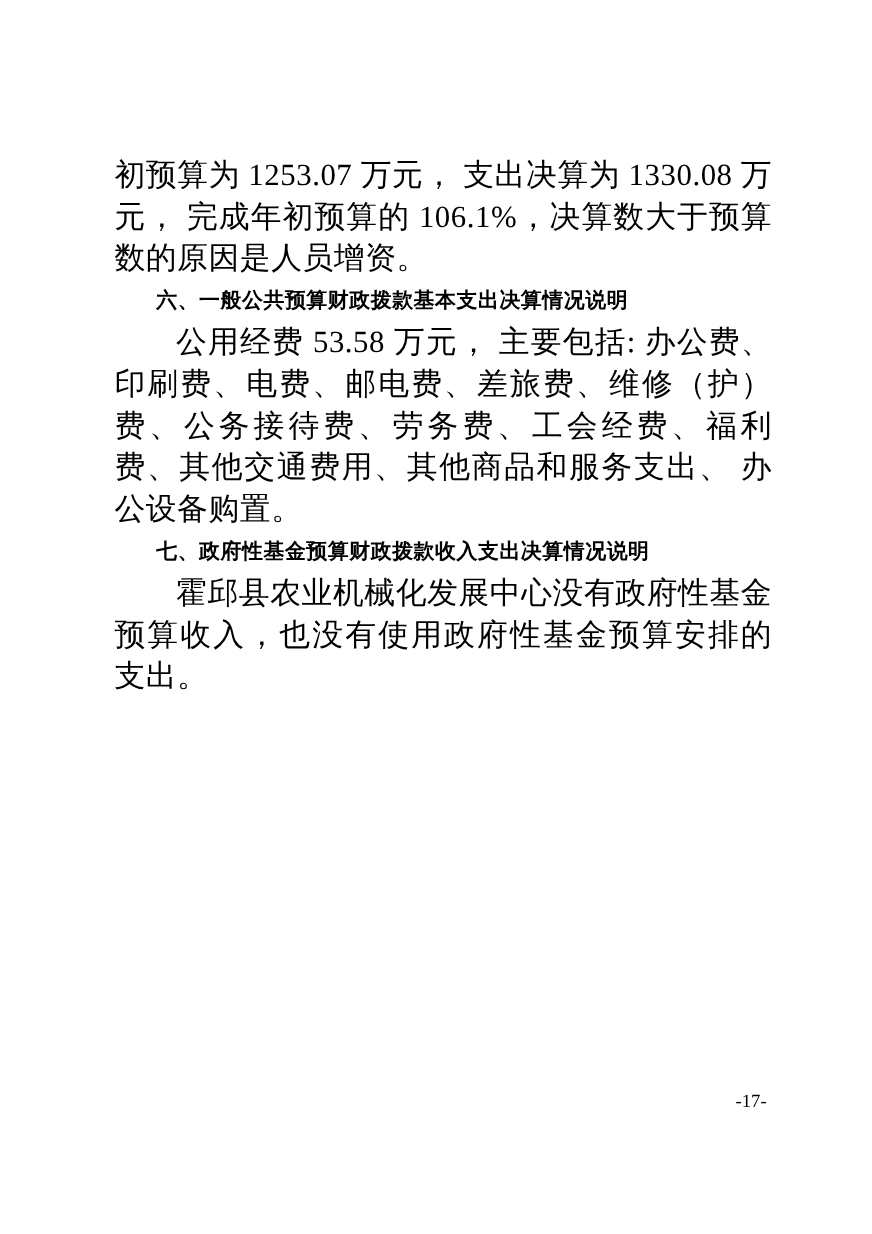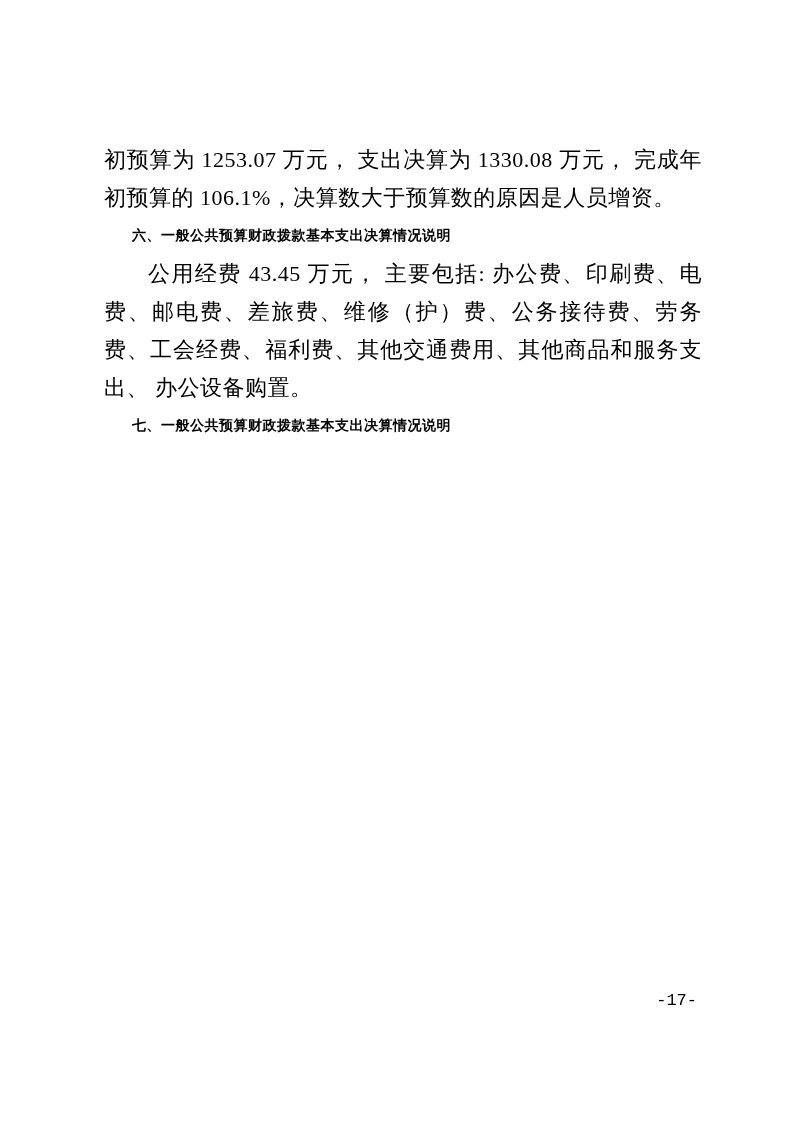--- a/index.html
+++ b/index.html
@@ -17,66 +17,67 @@
     color: #000000;
   }
   .content {
     position: absolute;
     left: 104px;
     top: 141px;
     width: 598px;
   }
   .para {
     margin: 0;
-    font-size: 22px;
+    font-size: 28px;
     line-height: 38px;
     text-align: justify;
     text-justify: inter-ideograph;
     letter-spacing: 0.5px;
     word-break: break-all;
   }
   .indent {
     text-indent: 2em;
   }
   .bold-lead {
     font-weight: bold;
   }
   .hei-heading {
     margin: 0;
-    font-family: Liberation Serif, serif;
+    font-family: Liberation Sans, sans-serif;
     font-weight: bold;
-    font-size: 14px;
+    font-size: 19px;
     line-height: 38px;
     text-indent: 2em;
     letter-spacing: 0.5px;
   }
   .page-number {
     position: absolute;
     top: 991px;
     right: 96px;
     font-size: 17px;
     line-height: 20px;
-    font-family: Liberation Mono, monospace;
+    font-family: Liberation Serif, serif;
     color: #000000;
   }
 </style>
 </head>
 <body>
 
 <div class="page">
   <div class="content">
 
     <p class="para">初预算为 1253.07 万元， 支出决算为 1330.08 万元， 完成年初预算的 106.1%，决算数大于预算数的原因是人员增资。</p>
 
 
 
     <p class="hei-heading">六、一般公共预算财政拨款基本支出决算情况说明</p>
 
 
-    <p class="para indent">公用经费 43.45 万元， 主要包括: 办公费、印刷费、电费、邮电费、差旅费、维修（护）费、公务接待费、劳务费、工会经费、福利费、其他交通费用、其他商品和服务支出、 办公设备购置。</p>
+    <p class="para indent">公用经费 53.58 万元， 主要包括: 办公费、印刷费、电费、邮电费、差旅费、维修（护）费、公务接待费、劳务费、工会经费、福利费、其他交通费用、其他商品和服务支出、 办公设备购置。</p>
 
-    <p class="hei-heading">七、一般公共预算财政拨款基本支出决算情况说明</p>
+    <p class="hei-heading">七、政府性基金预算财政拨款收入支出决算情况说明</p>
 
+    <p class="para indent">霍邱县农业机械化发展中心没有政府性基金预算收入，也没有使用政府性基金预算安排的支出。</p>
 
   </div>
 
   <div class="page-number">-17-</div>
 </div>
 
 </body></html>

